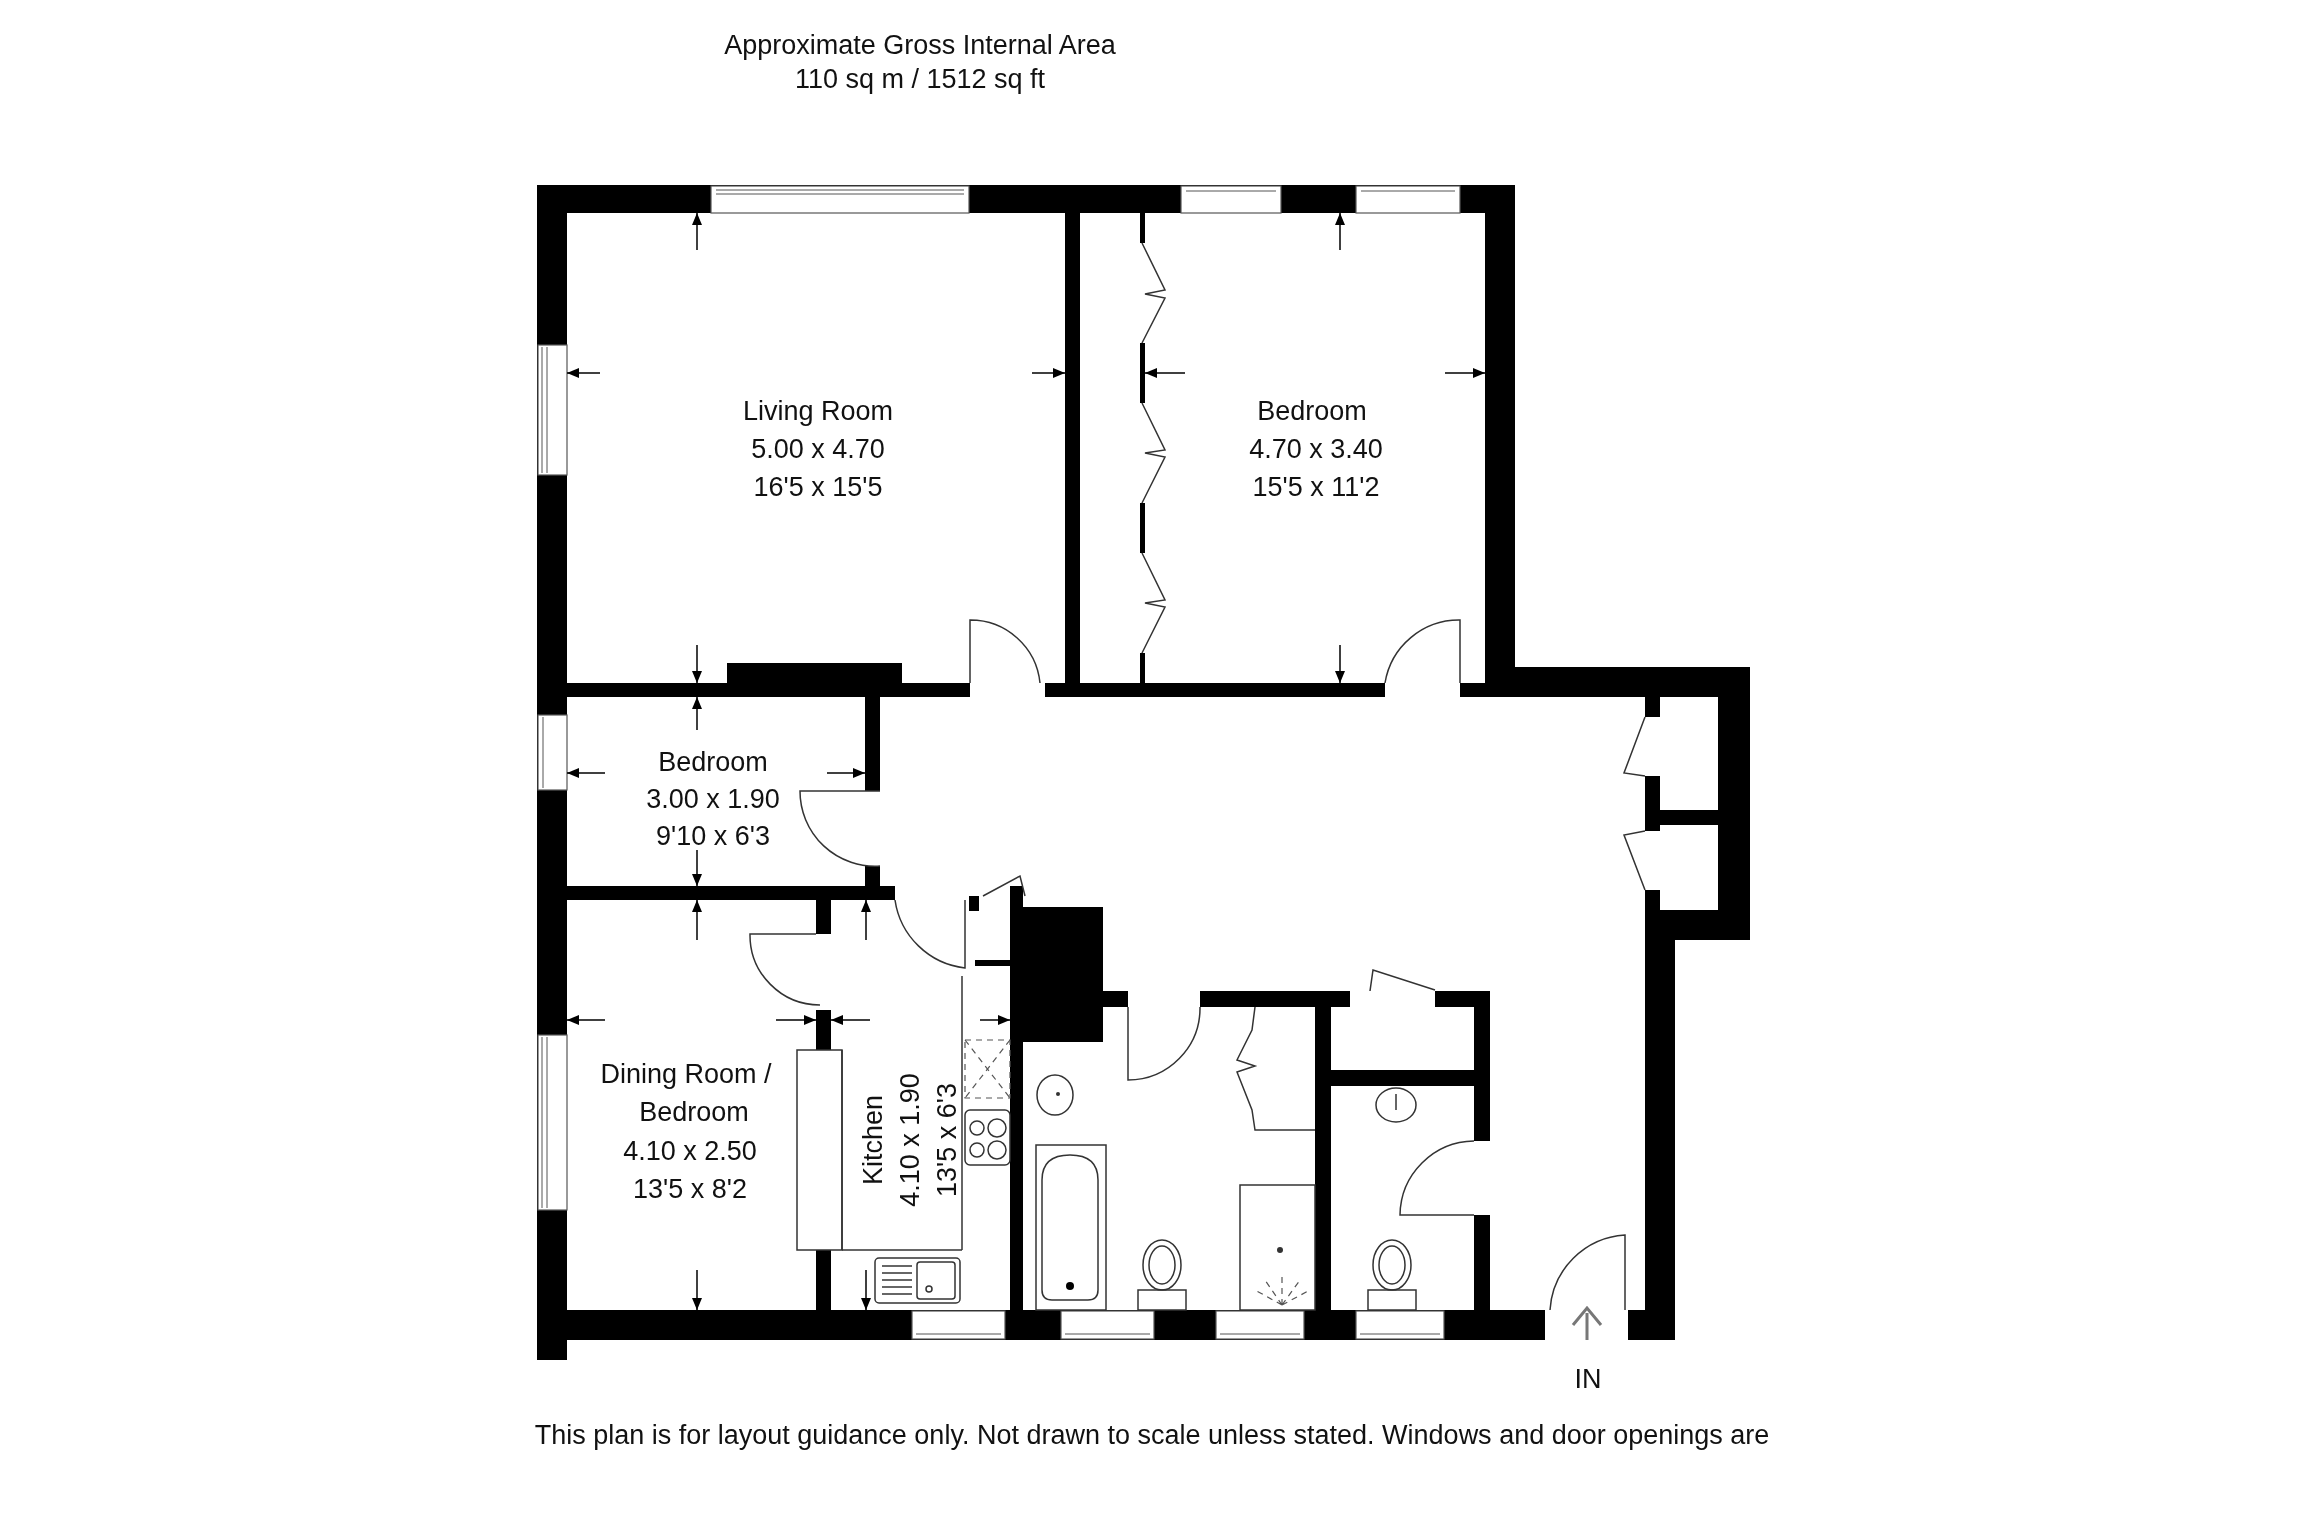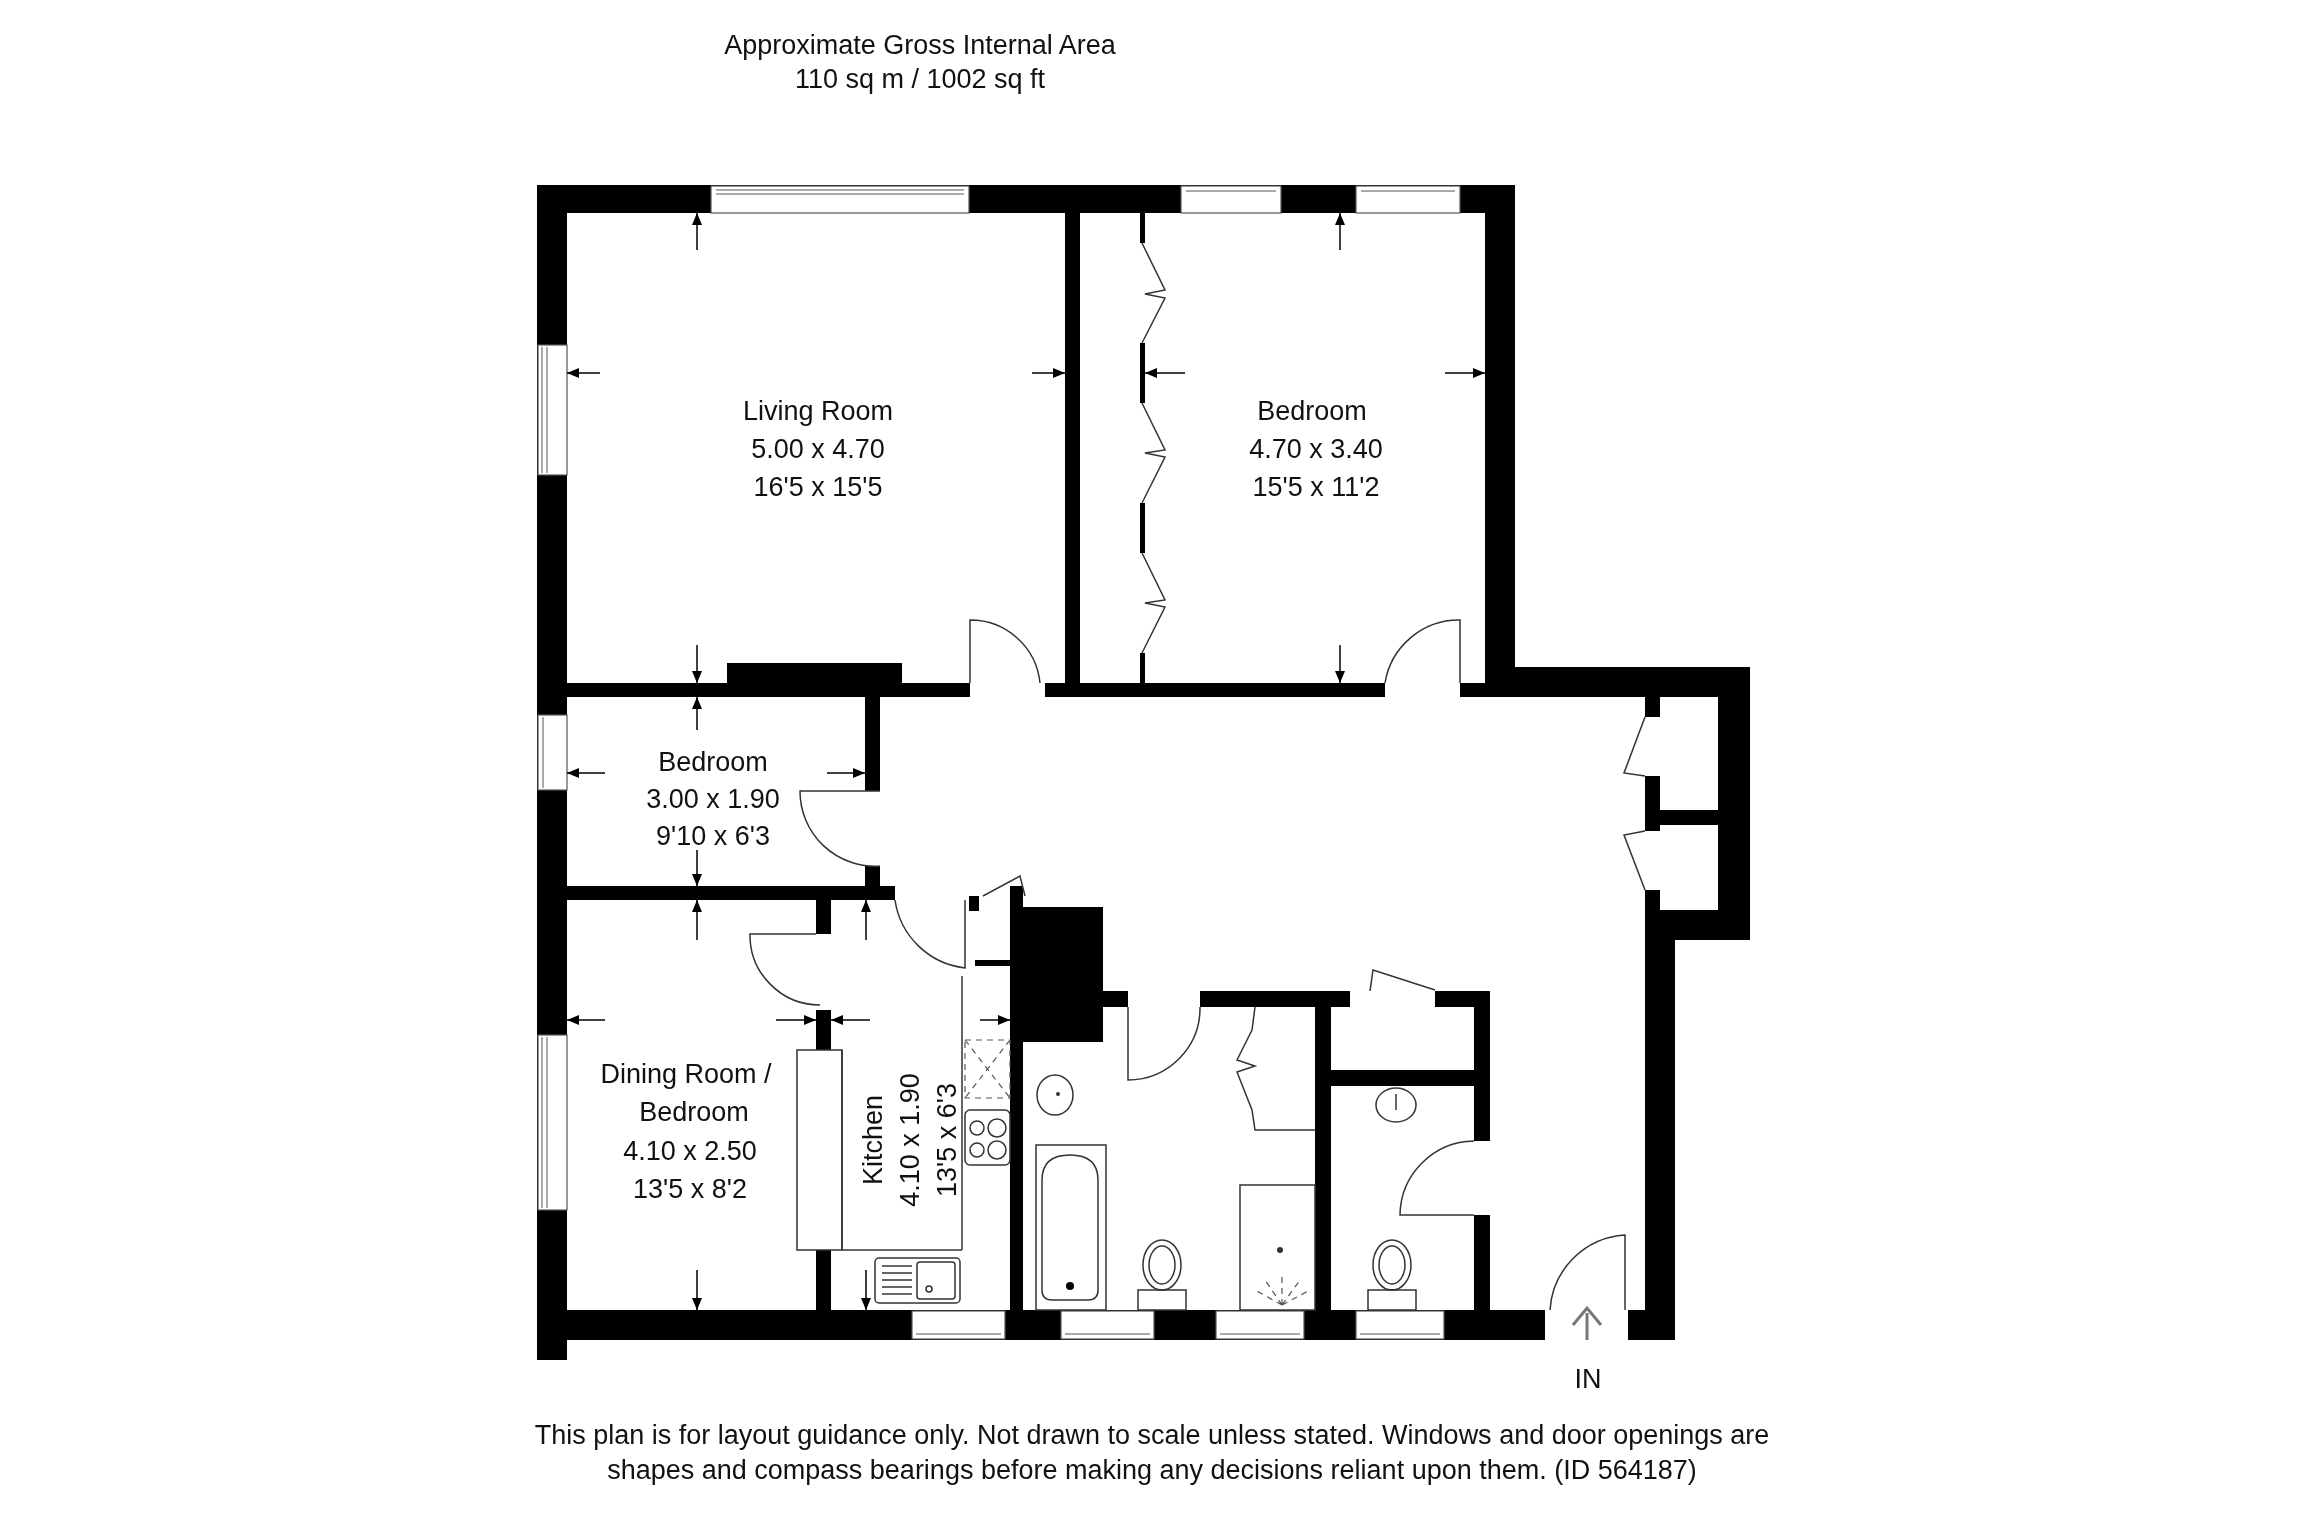--- a/index.html
+++ b/index.html
@@ -12,21 +12,21 @@
   .win { fill: #fff; stroke: #555; stroke-width: 1.2; }
   .label { font-family: "Liberation Sans", sans-serif; font-size: 27px; fill: #111; text-anchor: middle; }
   .arrow { stroke: #000; stroke-width: 1.5; }
   .dash { fill: none; stroke: #555; stroke-width: 1.2; stroke-dasharray: 6 5; }
 </style>
 </head>
 <body>
 
 <div class="title">
   <div>Approximate Gross Internal Area</div>
-  <div>110 sq m / 1002 sq ft</div>
+  <div>110 sq m / 1512 sq ft</div>
 </div>
 
 <svg id="plan" width="2304" height="1536" viewBox="0 0 2304 1536">
 
   <g>
 
     <rect class="wall" x="545" y="185" width="970" height="28"></rect>
 
     <rect class="wall" x="545" y="185" width="22" height="1175"></rect>
     <rect class="wall" x="537" y="185" width="30" height="1175"></rect>
@@ -289,14 +289,13 @@
   </g>
 
   <g>
     <path d="M 1587 1340 L 1587 1313 M 1573 1325 L 1587 1308 L 1601 1325" fill="none" stroke="#777" stroke-width="3"></path>
     <text class="label" x="1588" y="1388">IN</text>
   </g>
 </svg>
 
 <div class="disclaimer">
   <div>This plan is for layout guidance only. Not drawn to scale unless stated. Windows and door openings are</div>
-  <div>shapes and compass bearings before making any decisions reliant upon them. (ID 564187)</div>
 </div>
 
 </body></html>

